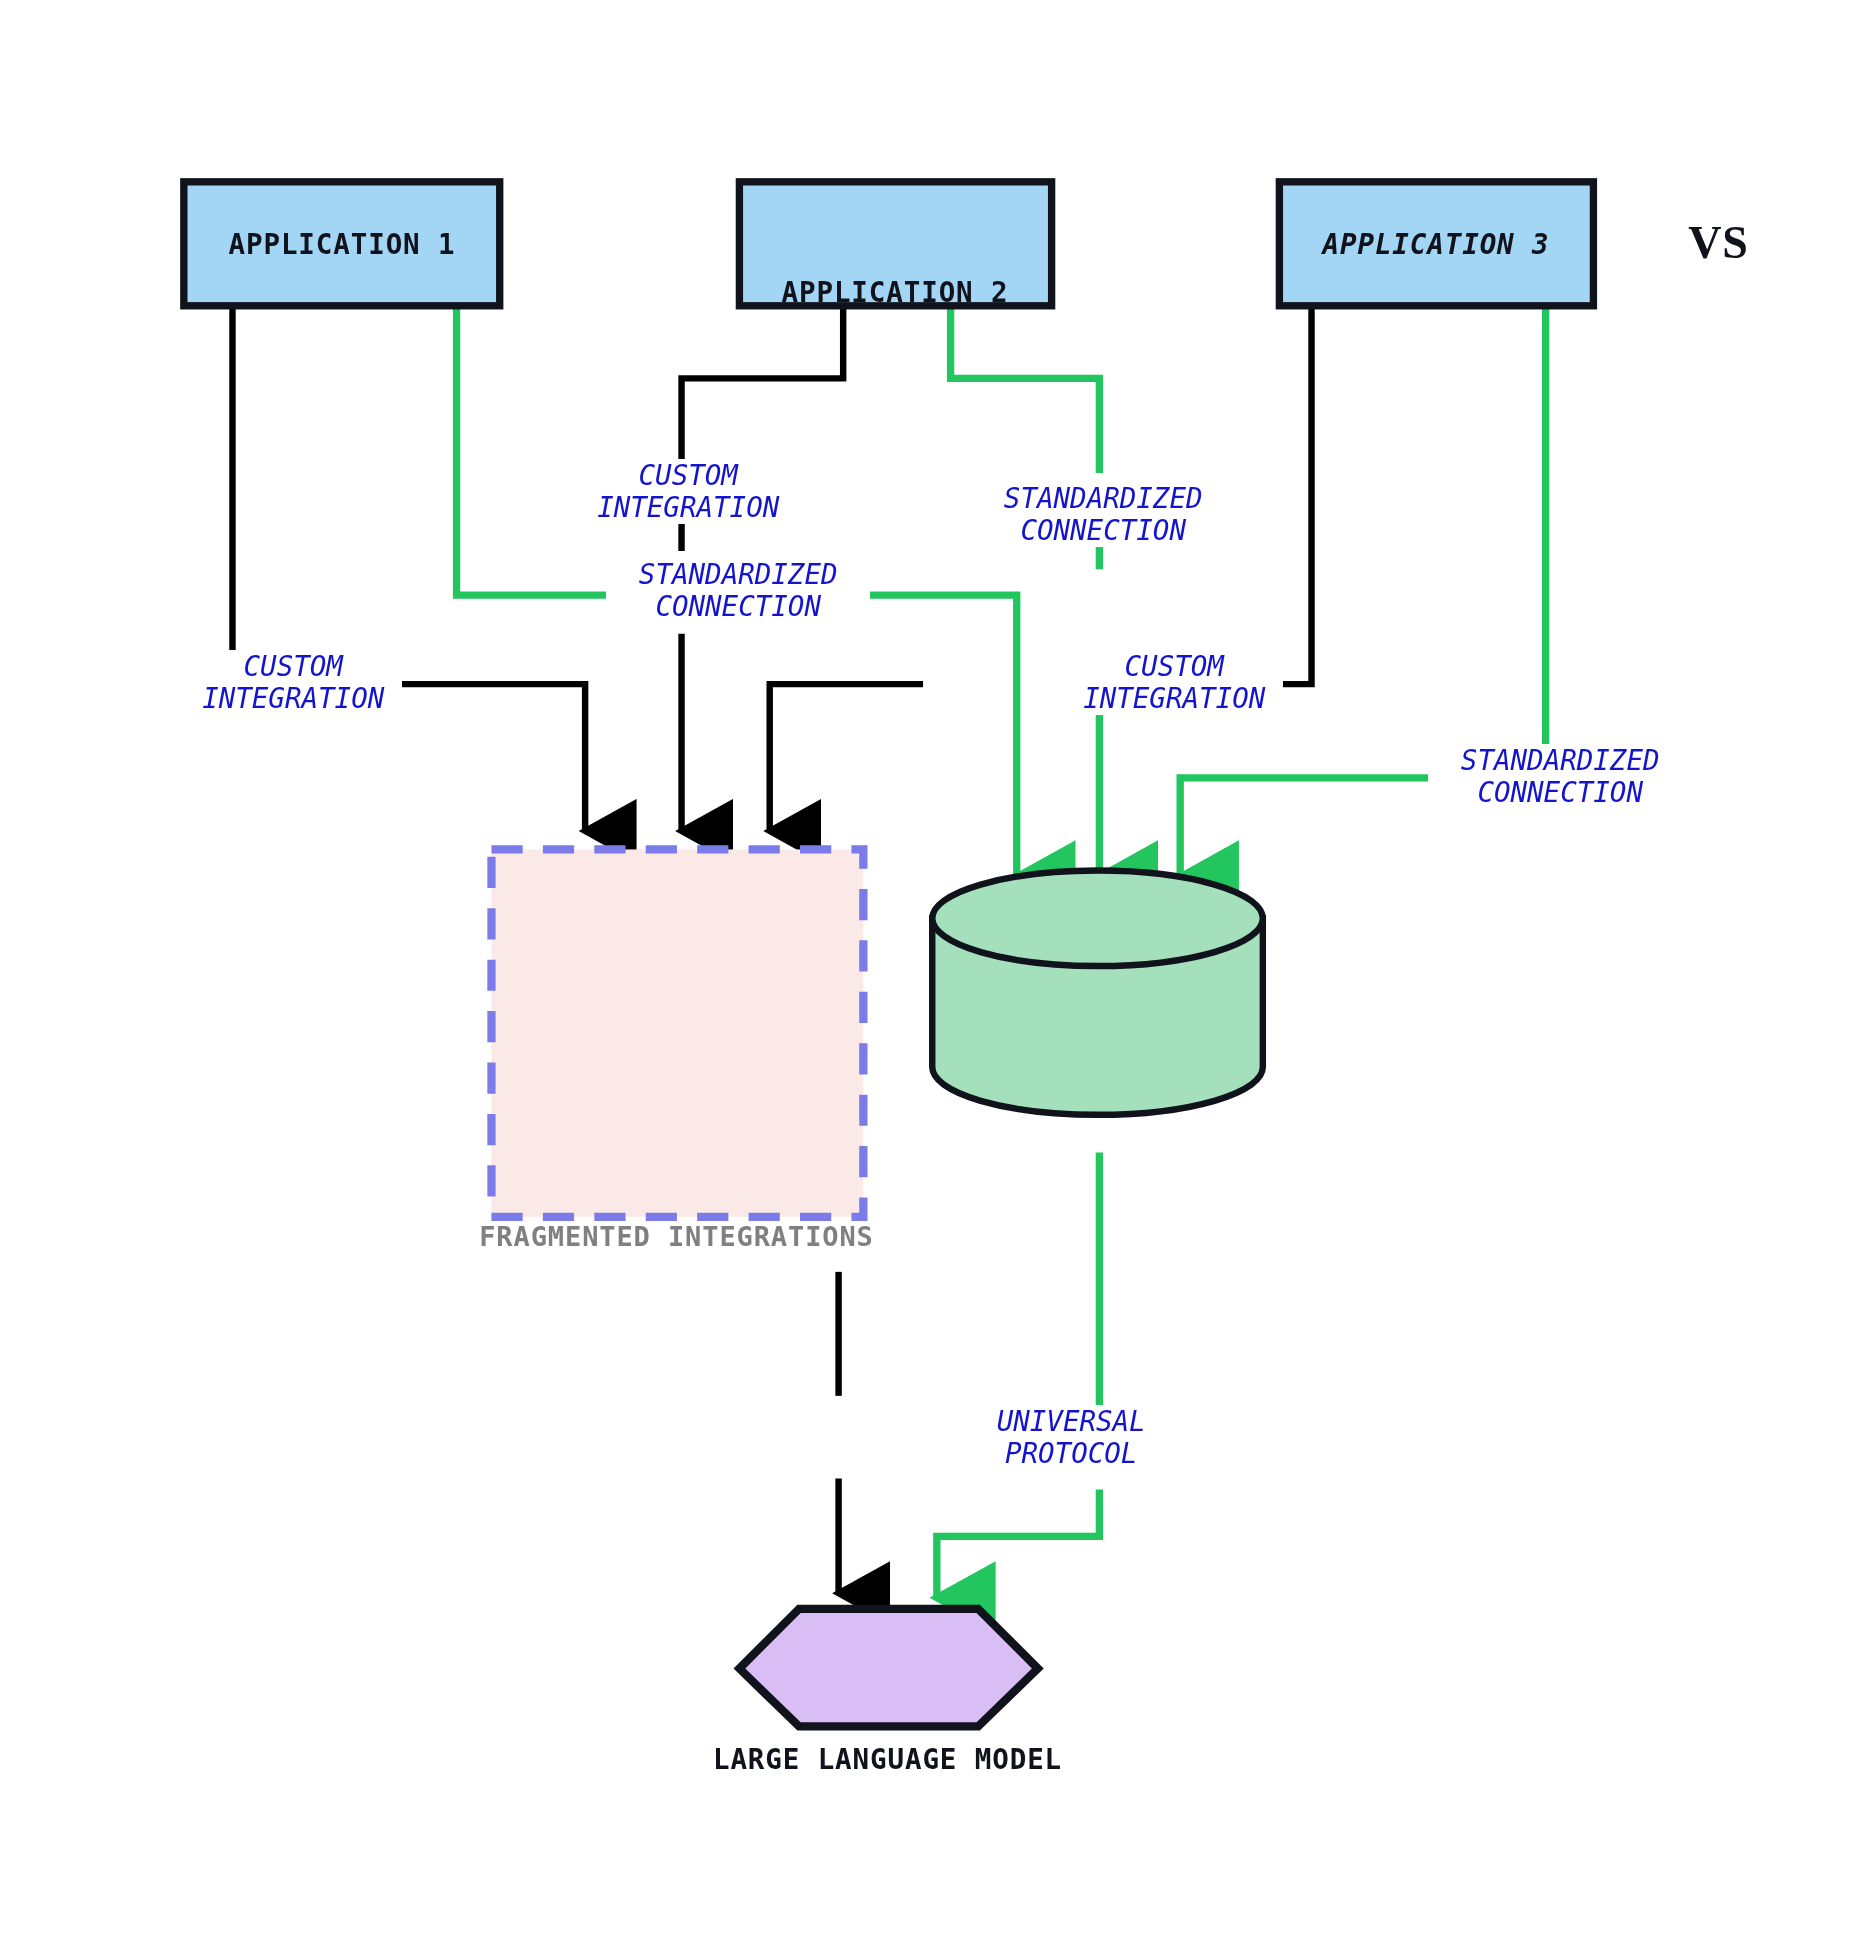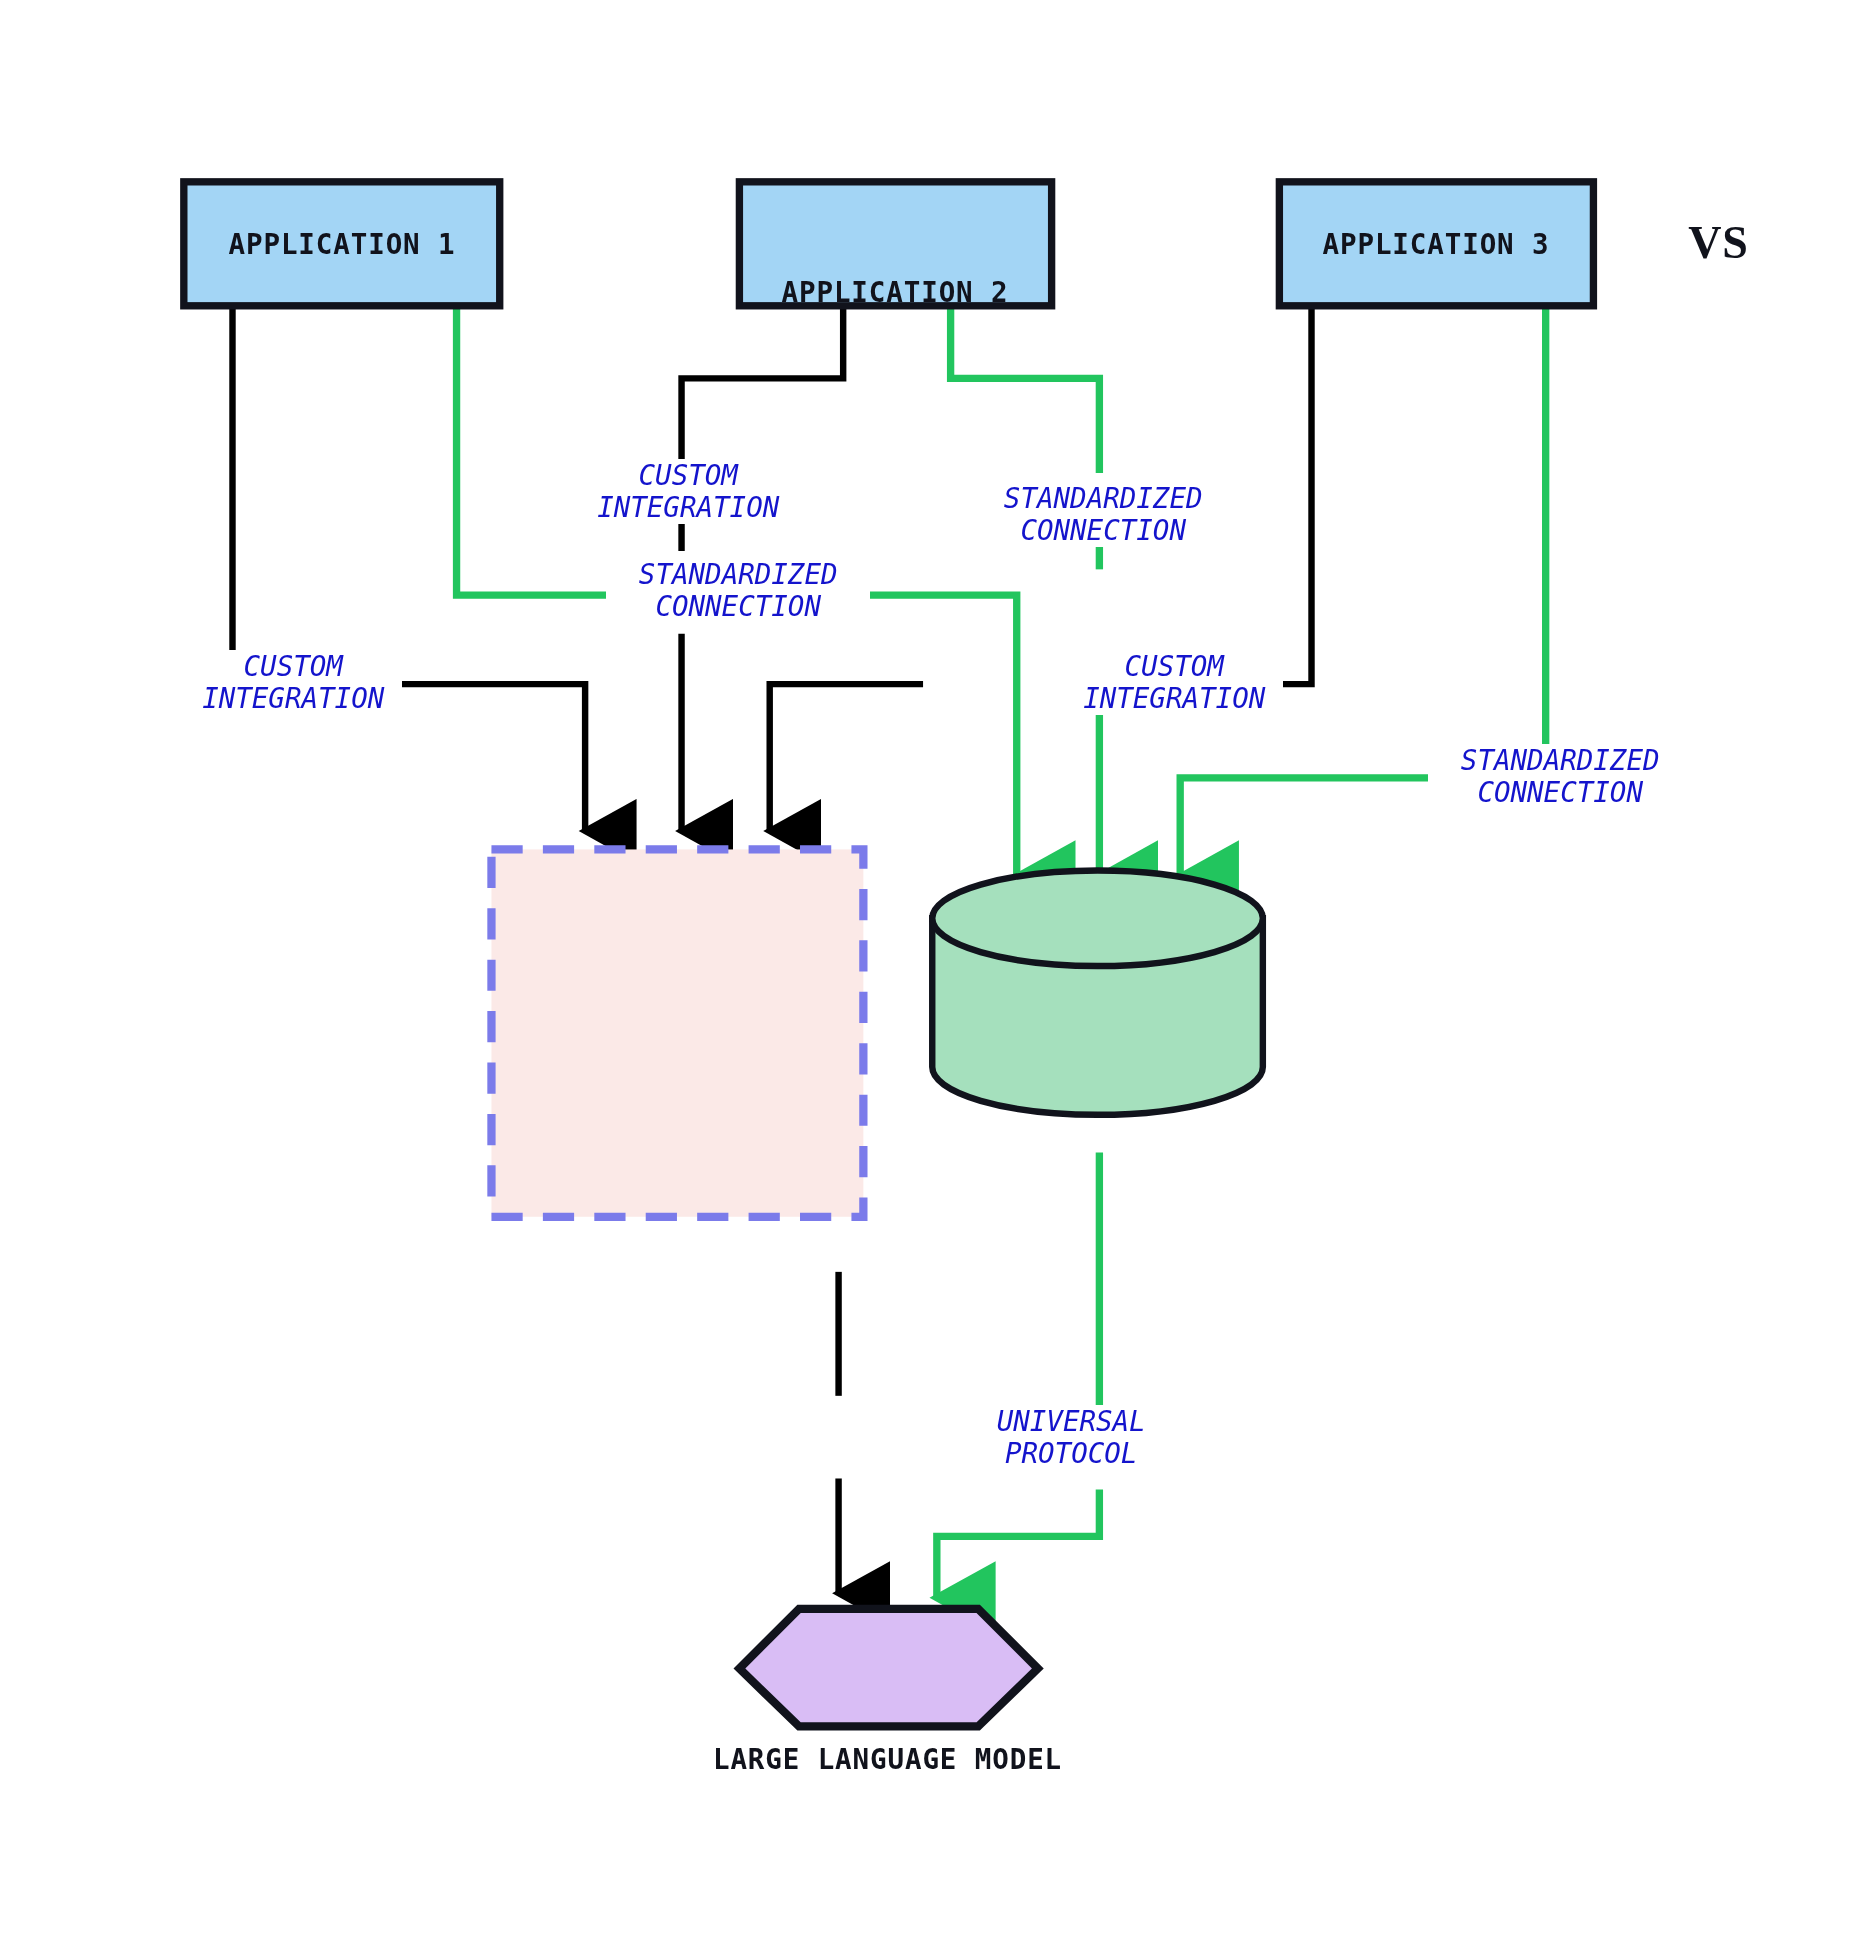--- a/index.html
+++ b/index.html
@@ -79,24 +79,25 @@
       <ellipse cx="1195" cy="1000" rx="180" ry="52" fill="#a5e0bd" stroke="#11131c" stroke-width="7"></ellipse>
     </g>
 
     <polygon points="870,1752 1065,1752 1130,1817 1065,1880 870,1880 805,1817" fill="#d9bdf5" stroke="#11131c" stroke-width="9"></polygon>
   </svg>
 
   <div class="node-label" style="left:184px;top:228px;width:316px;font-size:27.5px;">APPLICATION 1</div>
 
   <div class="node-label" style="left:739px;top:228px;width:312px;font-size:27.5px;margin-top:48px;">APPLICATION 2</div>
 
-  <div class="node-label" style="left:1279px;top:228px;width:314px;font-size:27.5px;">APPLICATION 3</div>
+  <div class="node-label" style="left:1279px;top:228px;width:314px;font-size:27.5px;font-style:italic;">APPLICATION 3</div>
 
   <div class="node-label vs" style="left:1668px;top:216px;width:101px;font-family:Liberation Serif, serif;">VS</div>
 
+  <div class="node-label caption-gray" style="left:415px;top:1221px;width:523px;font-size:27px;">FRAGMENTED INTEGRATIONS</div>
 
 
   <div class="node-label" style="left:626px;top:1743px;width:523px;font-size:27.5px;text-align:center;">LARGE LANGUAGE MODEL</div>
 
   <div class="edge-label" style="left:184px;top:650px;width:211px;">CUSTOM<br>INTEGRATION</div>
 
   <div class="edge-label" style="left:579px;top:459px;width:211px;">CUSTOM<br>INTEGRATION</div>
 
   <div class="edge-label" style="left:606px;top:558px;width:257px;">STANDARDIZED<br>CONNECTION</div>
 

